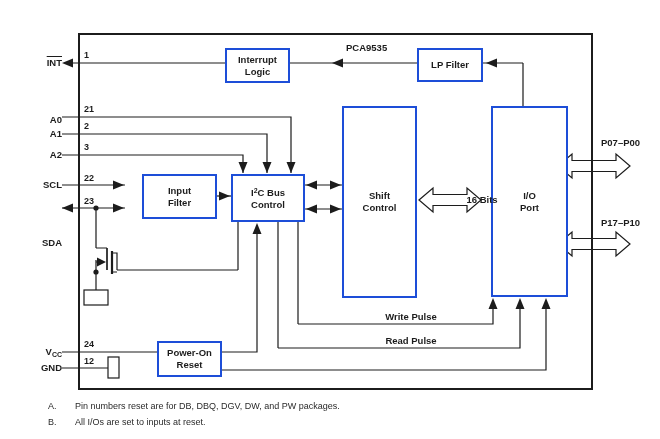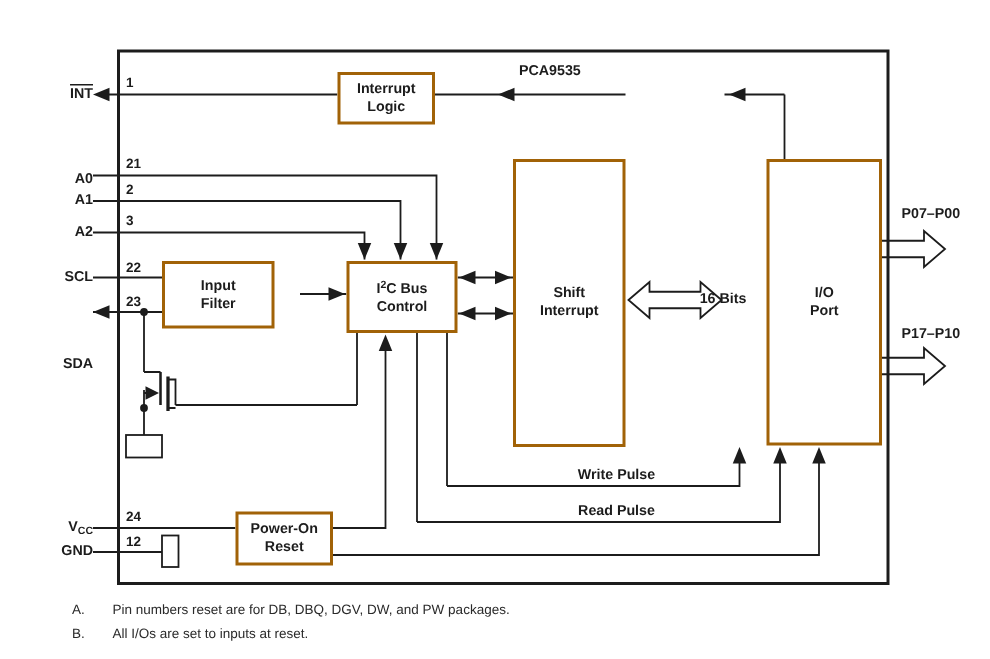--- a/index.html
+++ b/index.html
@@ -6,30 +6,30 @@
   #stage{
     position:relative;width:660px;height:439px;background:#fff;
     font-family:"Liberation Sans",sans-serif;color:#1c1c1c;overflow:hidden;
   }
   .abs{position:absolute;}
   #title{left:0;top:6px;width:660px;text-align:center;font-size:12px;font-weight:bold;}
   #chip-label{left:321px;top:42px;font-size:9.5px;font-weight:bold;padding-left:25px;}
   #outer-box{left:78px;top:33px;width:515px;height:357px;border:2px solid #1c1c1c;box-sizing:border-box;}
   svg.wires{left:0;top:0;}
   .block{
-    border:2px solid #a16207;background:#fff;box-sizing:border-box;
+    border:2px solid #1d4ed8;background:#fff;box-sizing:border-box;
     display:flex;align-items:center;justify-content:center;text-align:center;
     font-size:9.5px;font-weight:bold;line-height:12px;white-space:pre-line;
   }
   #blk-interrupt{left:225px;top:48px;width:65px;height:35px;}
   #blk-lp{left:417px;top:48px;width:66px;height:34px;}
-  #blk-input{left:108px;top:174px;width:75px;height:45px;text-align:right;}
+  #blk-input{left:142px;top:174px;width:75px;height:45px;text-align:right;}
   #blk-i2c{left:231px;top:174px;width:74px;height:48px;}
   #blk-shift{left:342px;top:106px;width:75px;height:192px;}
-  #blk-io{left:511px;top:106px;width:77px;height:191px;}
+  #blk-io{left:491px;top:106px;width:77px;height:191px;}
   #blk-por{left:157px;top:341px;width:65px;height:36px;}
   .pin-label{left:18px;width:44px;text-align:right;font-size:9.5px;font-weight:bold;line-height:12px;}
   .pin-num{left:84px;font-size:9px;font-weight:bold;line-height:11px;}
   .ovl{text-decoration:overline;}
   sub.pv{font-size:7px;vertical-align:-2px;}
   sup.i2{font-size:7px;vertical-align:3px;}
   .sig-label{font-size:9.5px;font-weight:bold;line-height:11px;}
   #lbl-write{left:368px;top:311px;width:86px;text-align:center;}
   #lbl-read{left:368px;top:335px;width:86px;text-align:center;}
   #lbl-16bits{left:418px;top:194px;width:64px;text-align:center;font-size:9.5px;font-weight:bold;margin-left:32px;}
@@ -115,27 +115,28 @@
       <polygon points="419,200 433,188 433,194.5 467,194.5 467,188 481,200 467,212 467,205.5 433,205.5 433,212"></polygon>
       <polygon points="558,166 572,154 572,160.5 616,160.5 616,154 630,166 616,178 616,171.5 572,171.5 572,178"></polygon>
       <polygon points="558,244 572,232 572,238.5 616,238.5 616,232 630,244 616,256 616,249.5 572,249.5 572,256"></polygon>
     </g>
   </svg>
 
   <div class="abs" id="chip-label">PCA9535</div>
 
   <div class="abs block" id="blk-interrupt">Interrupt
 Logic</div>
+  <div class="abs block" id="blk-lp">LP Filter</div>
   <div class="abs block" id="blk-input">Input
 Filter</div>
   <div class="abs block" id="blk-i2c">
     <div><span>I</span><sup class="i2">2</sup><span>C Bus</span><br><span>Control</span></div>
   </div>
   <div class="abs block" id="blk-shift">Shift
-Interrupt</div>
+Control</div>
   <div class="abs block" id="blk-io">I/O
 Port</div>
   <div class="abs block" id="blk-por">Power-On
 Reset</div>
 
   <div class="abs pin-label" style="top:57px;"><span class="ovl">INT</span></div>
   <div class="abs pin-label" style="top:97px;margin-top:17px;">A0</div>
   <div class="abs pin-label" style="top:128px;">A1</div>
   <div class="abs pin-label" style="top:149px;">A2</div>
   <div class="abs pin-label" style="top:179px;">SCL</div>

